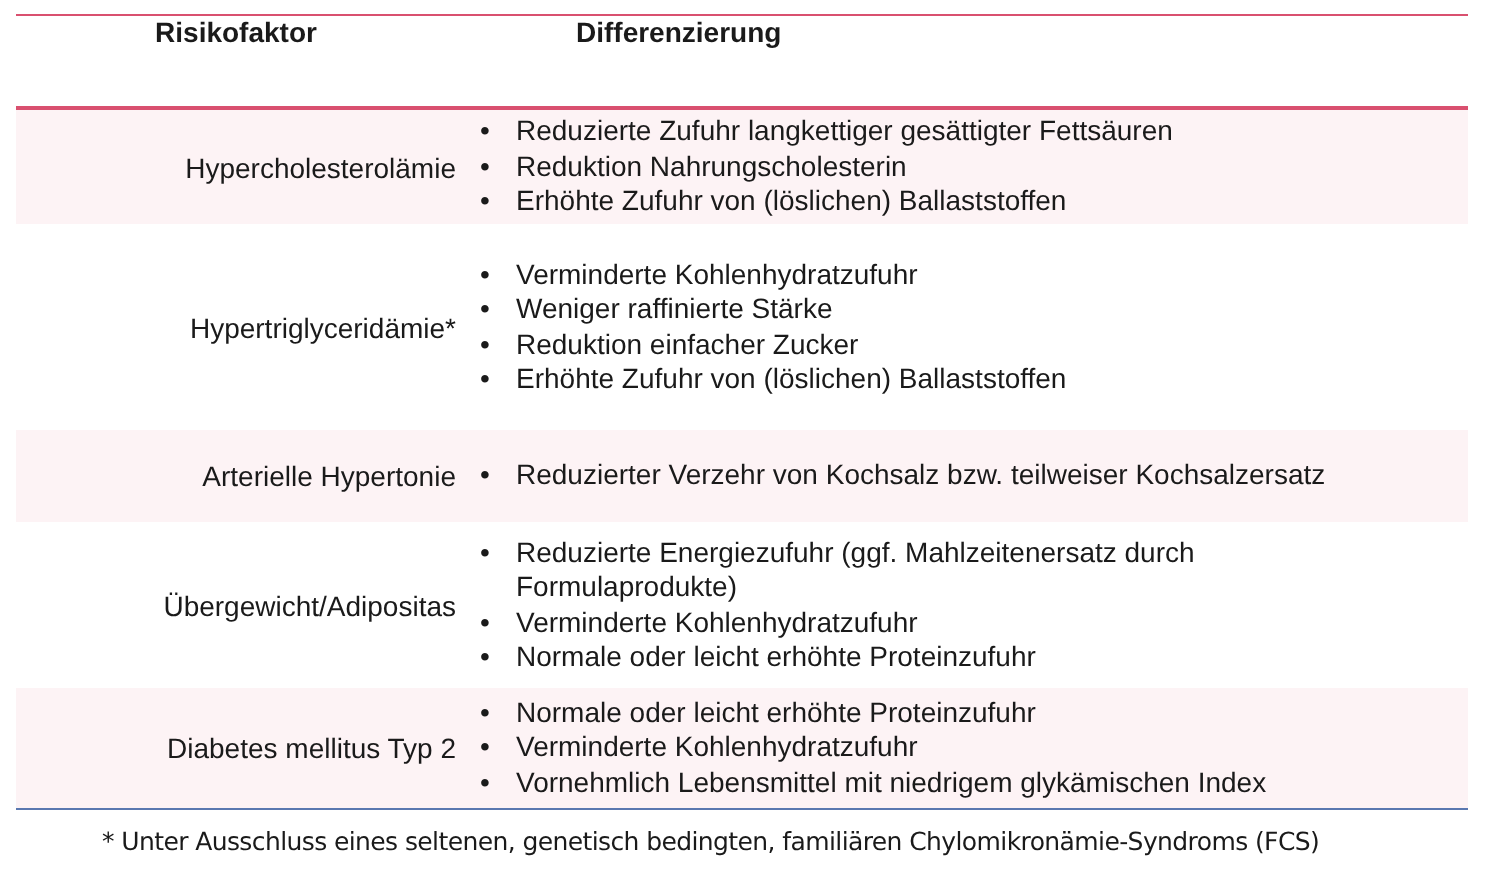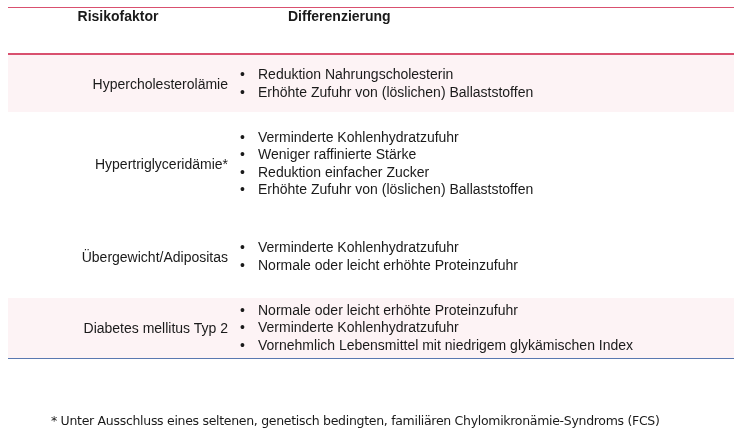--- a/index.html
+++ b/index.html
@@ -24,39 +24,47 @@
 <div class="table">
   <div class="topline"></div>
   <div class="header">
     <div class="h-risk">Risikofaktor</div>
     <div class="h-diff">Differenzierung</div>
   </div>
 
   <div class="row pink" style="height:57px">
     <div class="risk">Hypercholesterolämie</div>
     <ul>
+      <li>Reduzierte Zufuhr langkettiger gesättigter Fettsäuren</li>
       <li>Reduktion Nahrungscholesterin</li>
       <li>Erhöhte Zufuhr von (löslichen) Ballaststoffen</li>
     </ul>
   </div>
 
   <div class="row" style="height:103px">
     <div class="risk">Hypertriglyceridämie*</div>
     <ul>
       <li>Verminderte Kohlenhydratzufuhr</li>
       <li>Weniger raffinierte Stärke</li>
       <li>Reduktion einfacher Zucker</li>
       <li>Erhöhte Zufuhr von (löslichen) Ballaststoffen</li>
     </ul>
   </div>
 
+  <div class="row pink" style="height:46px">
+    <div class="risk">Arterielle Hypertonie</div>
+    <ul>
+      <li>Reduzierter Verzehr von Kochsalz bzw. teilweiser Kochsalzersatz</li>
+    </ul>
+  </div>
 
   <div class="row" style="height:83px">
     <div class="risk">Übergewicht/Adipositas</div>
     <ul style="width:420px">
+      <li>Reduzierte Energiezufuhr (ggf. Mahlzeitenersatz durch Formulaprodukte)</li>
       <li>Verminderte Kohlenhydratzufuhr</li>
       <li>Normale oder leicht erhöhte Proteinzufuhr</li>
     </ul>
   </div>
 
   <div class="row pink" style="height:60px">
     <div class="risk">Diabetes mellitus Typ 2</div>
     <ul>
       <li>Normale oder leicht erhöhte Proteinzufuhr</li>
       <li>Verminderte Kohlenhydratzufuhr</li>

